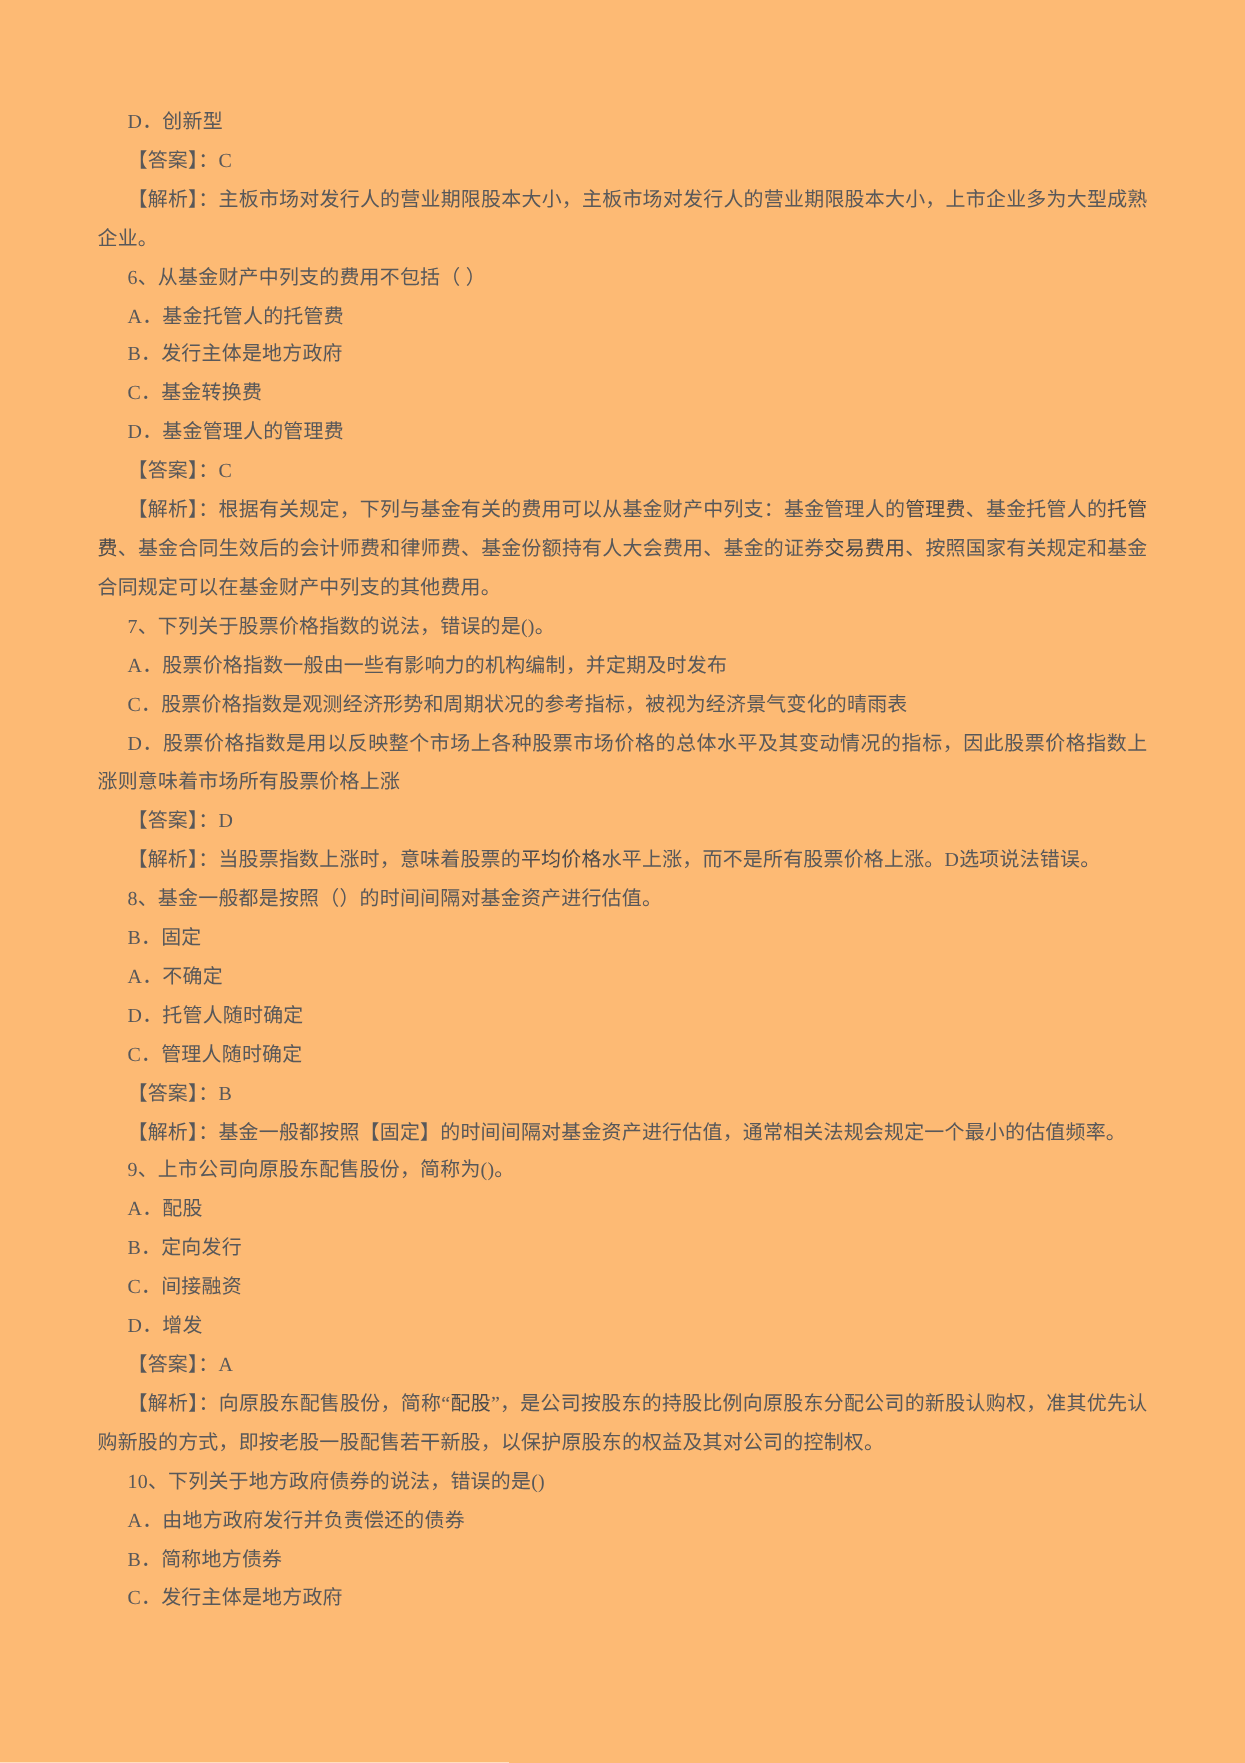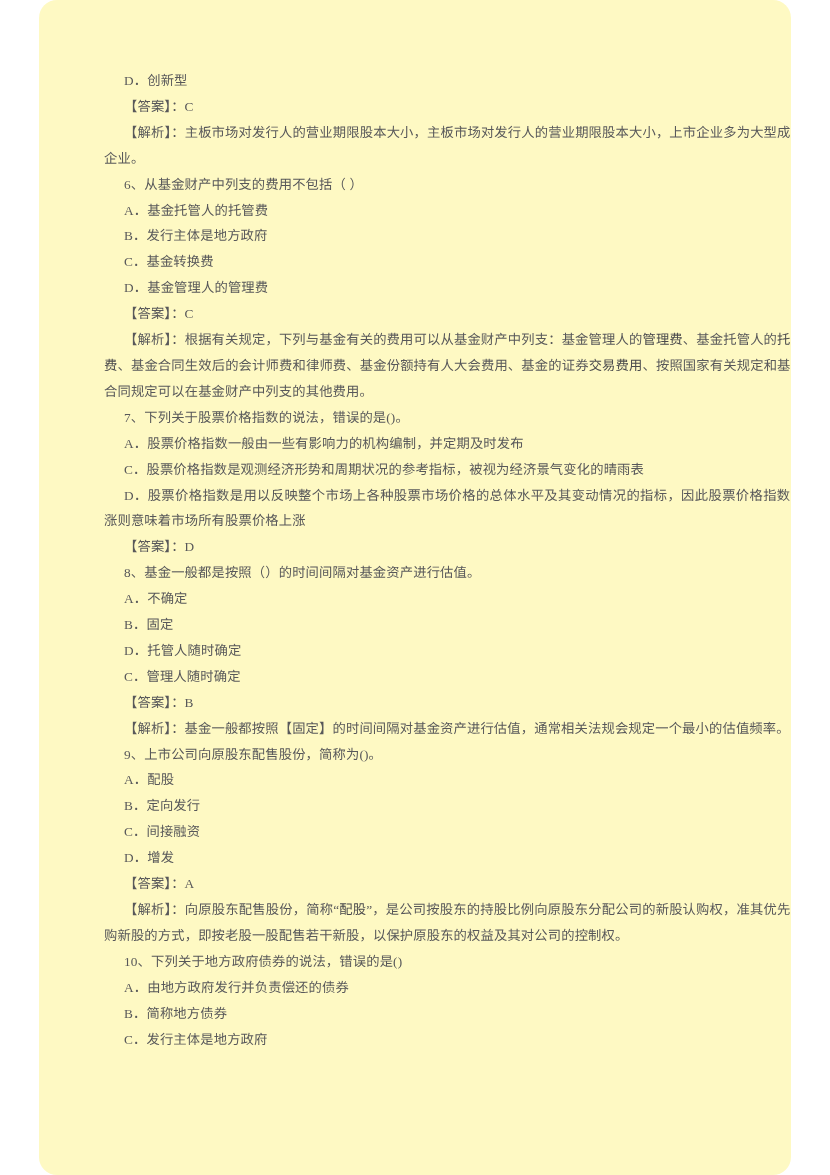--- a/index.html
+++ b/index.html
@@ -7,26 +7,25 @@
     margin: 0;
     padding: 0;
     background: #ffffff;
   }
   body {
     font-family: "Liberation Serif", "DejaVu Serif", serif;
     color: #58585a;
   }
   .page {
     position: relative;
-    width: 752px;
+    width: 830px;
     height: 1175px;
-    background: #fef9c3;
+    background: #fdba74;
     margin: 0 auto;
     overflow: hidden;
-    border-radius: 18px;
   }
   .content {
     position: absolute;
     left: 65px;
     top: 68px;
     width: 700px;
   }
   .line {
     font-size: 13.3px;
     line-height: 25.9px;
@@ -63,23 +62,24 @@
       <div class="line indent">B．发行主体是地方政府</div>
       <div class="line indent">C．基金转换费</div>
       <div class="line indent">D．基金管理人的管理费</div>
       <div class="line indent">【答案】：C</div>
       <div class="line para"><span>【解析】：根据有关规定，下列与基金有关的费用可以从基金财产中列支：基金管理人的</span><span class="b">管理费</span><span>、基金托管人的</span><span class="b">托管费</span><span>、基金合同生效后的会计师费和律师费、基金份额持有人大会费用、基金的证券</span><span class="b">交易费用</span><span>、按照国家有关规定和基金合同规定可以在基金财产中列支的其他费用。</span></div>
       <div class="line indent">7、下列关于股票价格指数的说法，错误的是()。</div>
       <div class="line indent">A．股票价格指数一般由一些有影响力的机构编制，并定期及时发布</div>
       <div class="line indent">C．股票价格指数是观测经济形势和周期状况的参考指标，被视为经济景气变化的晴雨表</div>
       <div class="line indent">D．股票价格指数是用以反映整个市场上各种股票市场价格的总体水平及其变动情况的指标，因此股票价格指数上涨则意味着市场所有股票价格上涨</div>
       <div class="line indent">【答案】：D</div>
+      <div class="line para"><span>【解析】：当股票指数上涨时，意味着股票的</span><span class="b">平均价格</span><span>水平上涨，而不是所有股票价格上涨。D选项说法错误。</span></div>
       <div class="line indent">8、基金一般都是按照（）的时间间隔对基金资产进行估值。</div>
+      <div class="line indent">B．固定</div>
       <div class="line indent">A．不确定</div>
-      <div class="line indent">B．固定</div>
       <div class="line indent">D．托管人随时确定</div>
       <div class="line indent">C．管理人随时确定</div>
       <div class="line indent">【答案】：B</div>
       <div class="line para">【解析】：基金一般都按照【固定】的时间间隔对基金资产进行估值，通常相关法规会规定一个最小的估值频率。</div>
       <div class="line indent">9、上市公司向原股东配售股份，简称为()。</div>
       <div class="line indent">A．配股</div>
       <div class="line indent">B．定向发行</div>
       <div class="line indent">C．间接融资</div>
       <div class="line indent">D．增发</div>
       <div class="line indent">【答案】：A</div>

